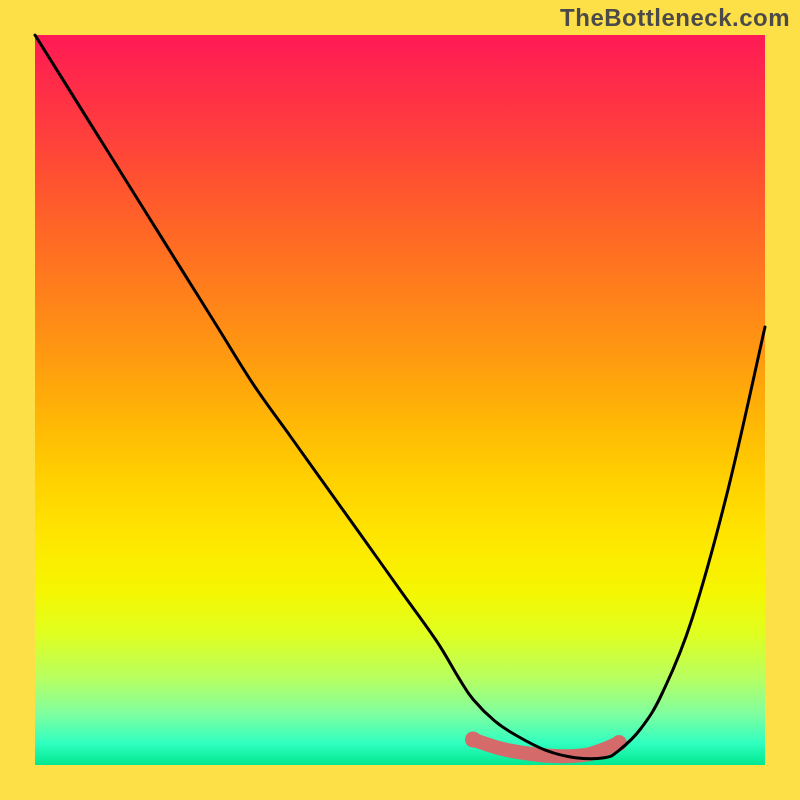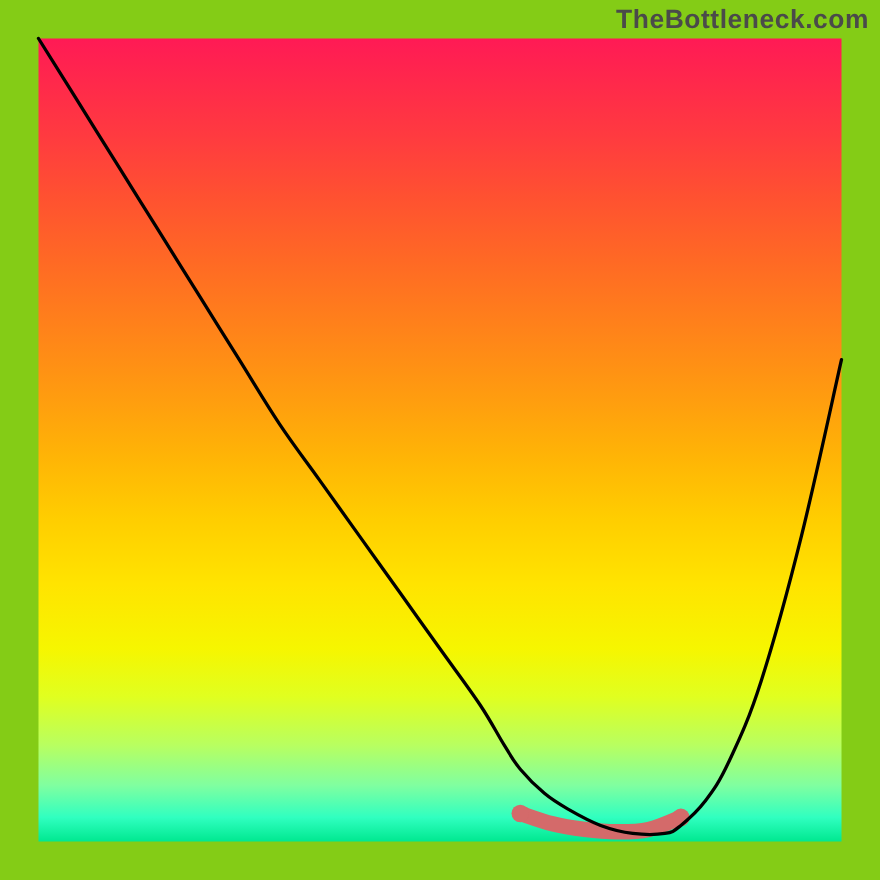--- a/index.html
+++ b/index.html
@@ -8,21 +8,21 @@
     width: 800px;
     height: 800px;
     background: #000;
     overflow: hidden;
     font-family: Arial, Helvetica, sans-serif;
   }
   .frame {
     position: relative;
     width: 800px;
     height: 800px;
-    background: #84cc16;
+    background: #fde047;
   }
   .watermark {
     position: absolute;
     top: 4px;
     right: 10px;
     color: #4a4a4a;
     font-size: 24px;
     font-weight: 600;
     letter-spacing: 0.5px;
     z-index: 10;

